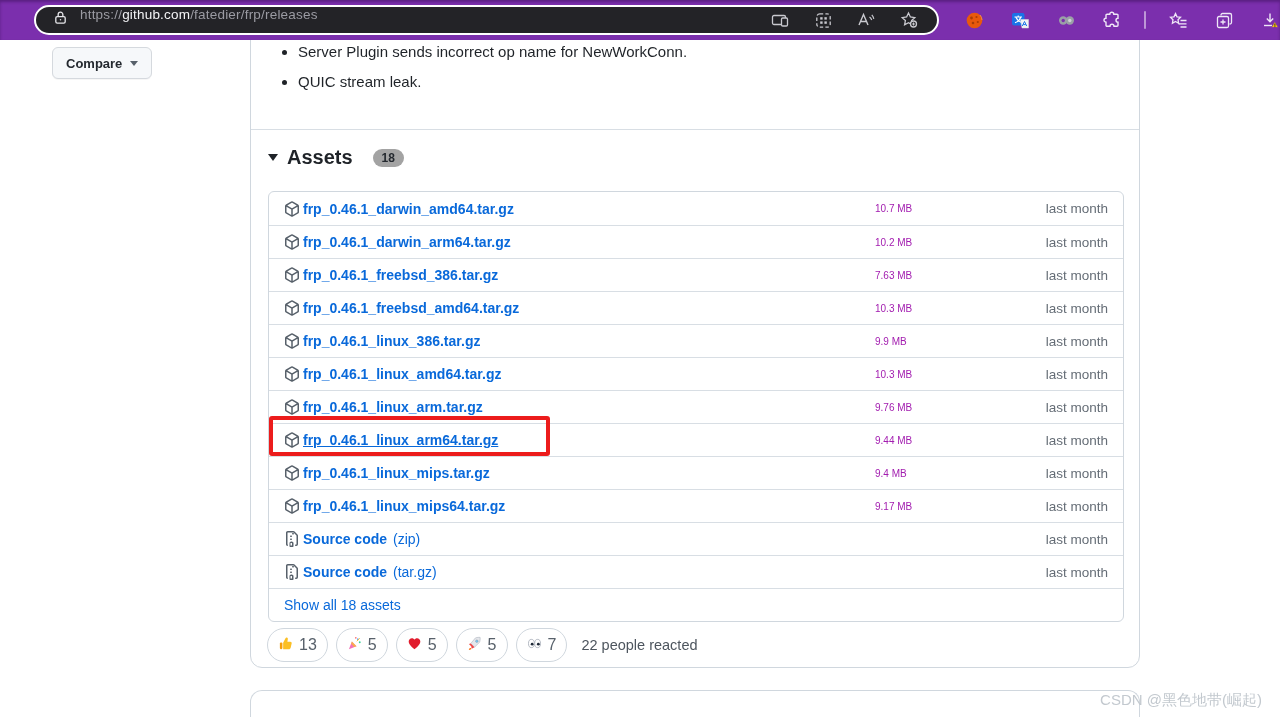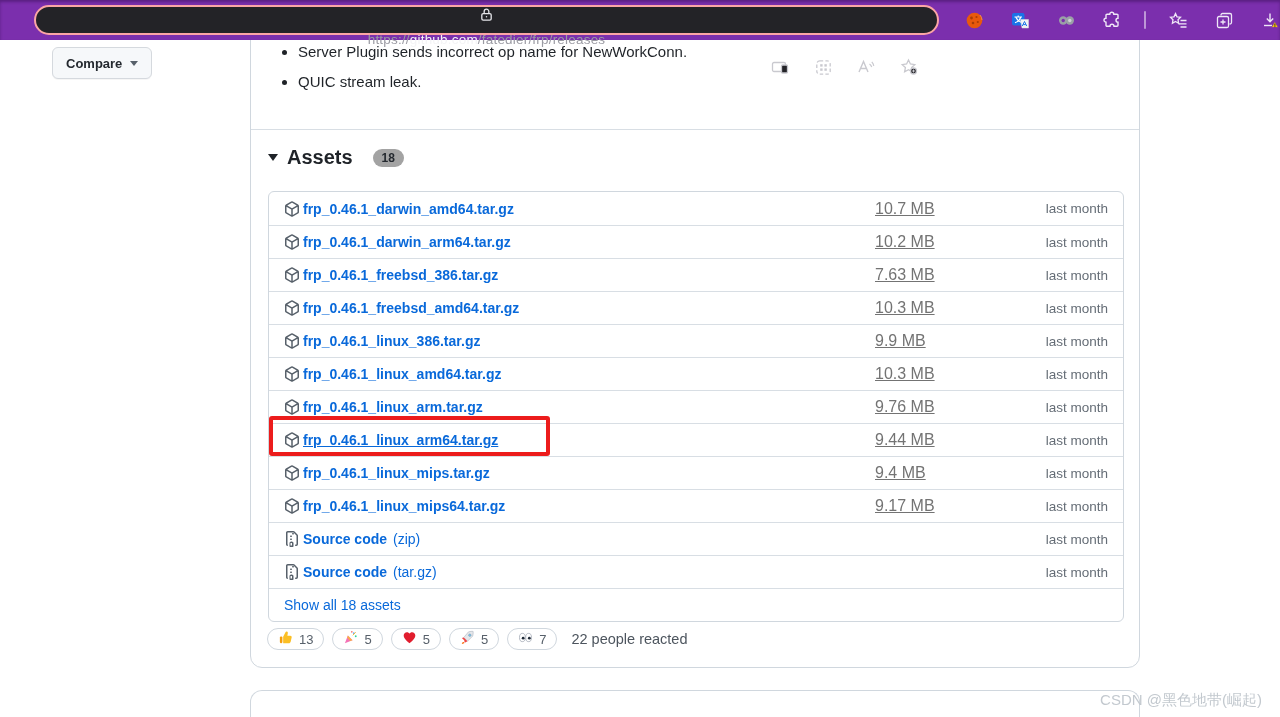--- a/index.html
+++ b/index.html
@@ -12,22 +12,22 @@
 
   
   .browser-bar {
     position:absolute; top:0; left:0; width:1280px; height:40px;
     background:#7b2fad;
     box-shadow:inset 0 2px 3px rgba(30,0,50,.35);
     display:flex; align-items:center; z-index:50;
   }
   .address-pill {
     margin-left:34px; width:934px; height:30px;
-    background:#232327; border:2px solid #fca5a5; border-radius:16px;
-    display:flex; align-items:center; padding:0 14px; gap:10px;flex-direction:column;
+    background:#232327; border:2px solid #ffffff; border-radius:16px;
+    display:flex; padding:0 14px; gap:10px;
   }
   .url-text { font-size:13.5px; white-space:nowrap; letter-spacing:.2px; }
   .url-dim { color:#9b9ba3; }
   .url-host { color:#f4f4f6; }
   .pill-actions { margin-left:auto; display:flex; align-items:center; gap:23px; padding-right:4px; }
   .bicon { display:inline-flex; align-items:center; justify-content:center; width:20px; height:20px; cursor:pointer; }
   .ext-area { display:flex; align-items:center; gap:26px; margin-left:25px; }
   .chrome-sep { width:2px; height:18px; background:rgba(255,255,255,.5); border-radius:1px; margin:0 -4px; }
 
   
@@ -60,35 +60,35 @@
   .assets-table {
     position:absolute; top:214px; left:17px; width:856px;
     border:1px solid #d0d7de; border-radius:6px; background:#fff;
   }
   .arow { display:flex; align-items:center; height:33px; padding:0 15px; border-top:1px solid #d8dee4; }
   .arow:first-child { border-top:none; }
   .aname { flex:0 0 591px; display:flex; align-items:center; gap:3px; overflow:hidden; }
   .alink { font-size:14px; font-weight:600; color:#0969da; text-decoration:none; cursor:pointer; }
   .alink.plain { font-weight:400; }
   .asuffix { font-size:14px; color:#0969da; margin-left:3px; cursor:pointer; }
-  .asize { flex:0 0 170px; font-size:16px; color:#737373;text-decoration:underline; }
+  .asize { flex:0 0 170px; font-size:10px; color:#a21caf; }
   .adate { flex:1; text-align:right; font-size:13.5px; color:#656d76; }
   .ficon { flex:none; display:inline-flex; color:#57606a; }
   .hover-underline { text-decoration:underline; }
 
   .red-box {
     position:absolute; left:0px; top:224px; width:281px; height:40px;
     border:4px solid #ec1c1c; border-radius:3px; pointer-events:none; z-index:5;
   }
 
   .reactions { position:absolute; top:651px; left:16px; display:flex; align-items:center; gap:8px; }
   .reaction-pill {
-    display:inline-flex; align-items:center; gap:6px; height:22px; padding:0 10px;
+    display:inline-flex; align-items:center; gap:6px; height:34px; padding:0 10px;
     border:1px solid #d0d7de; border-radius:100px; background:#fff;
-    font-size:13px; color:#57606a; cursor:pointer;
+    font-size:16px; color:#57606a; cursor:pointer;
   }
   .reaction-summary { font-size:14.5px; color:#4d555e; margin-left:6px; }
 
   .next-card {
     position:absolute; left:250px; top:690px; width:890px; height:60px;
     background:#fff; border:1px solid #d0d7de; border-bottom:none;
     border-radius:12px 12px 0 0;
   }
   .watermark {
     position:absolute; top:691px; right:18px; font-size:15px; color:#c3c9cf; z-index:10;

